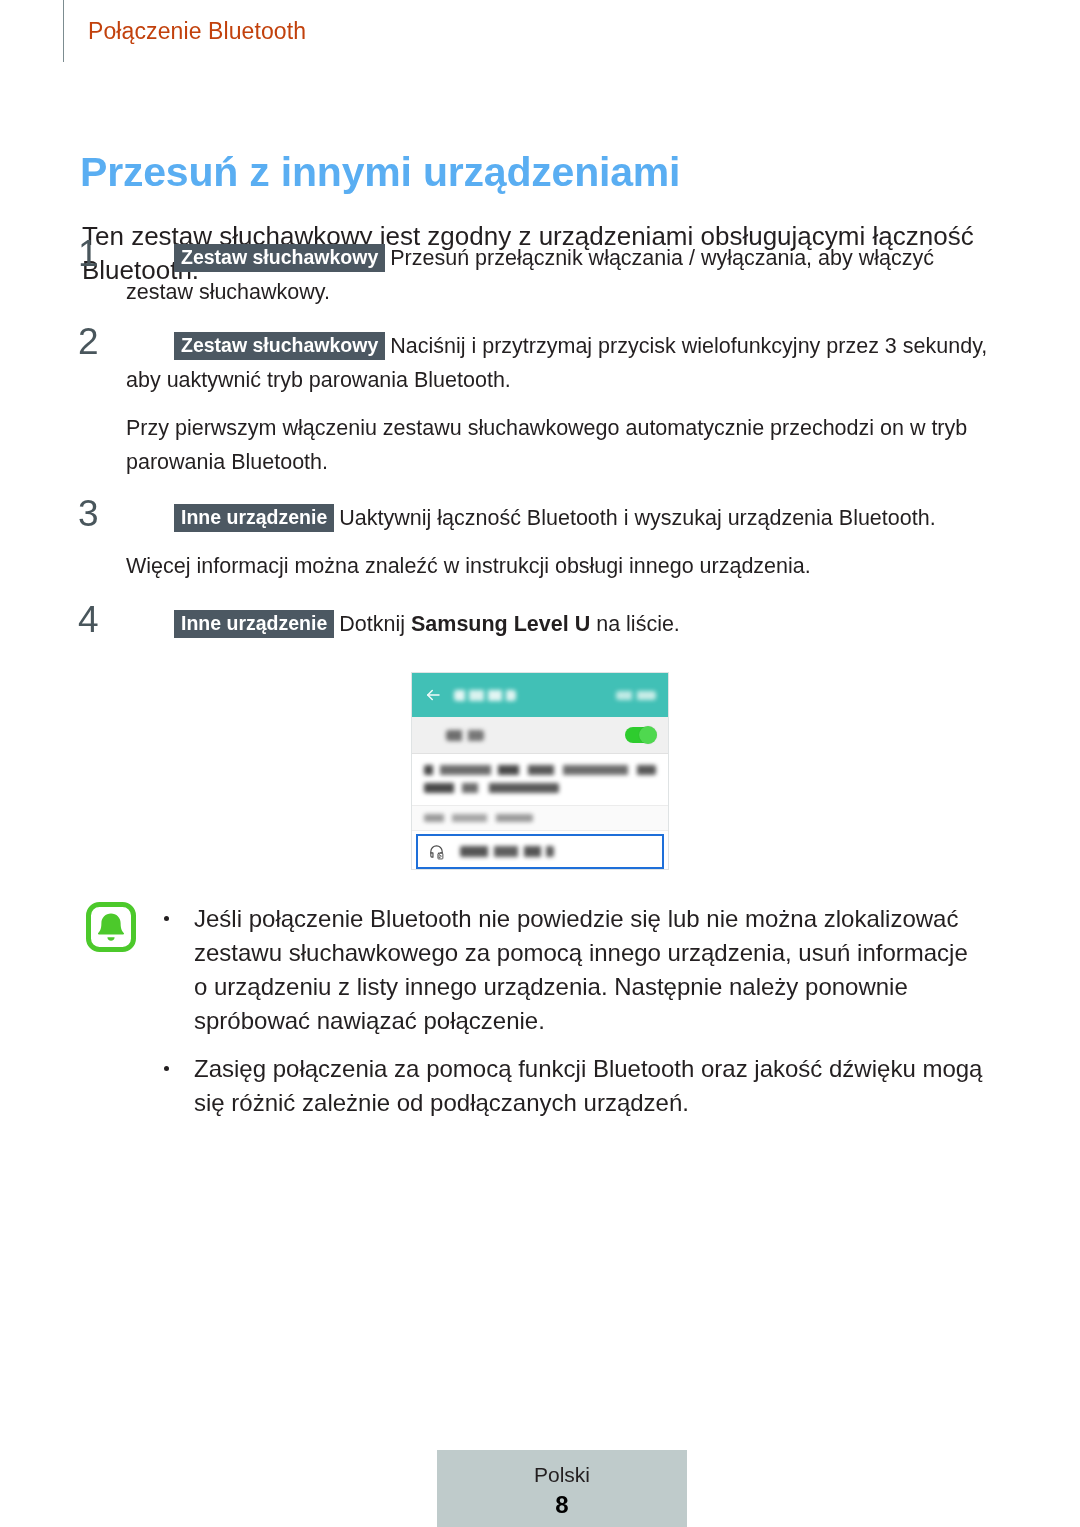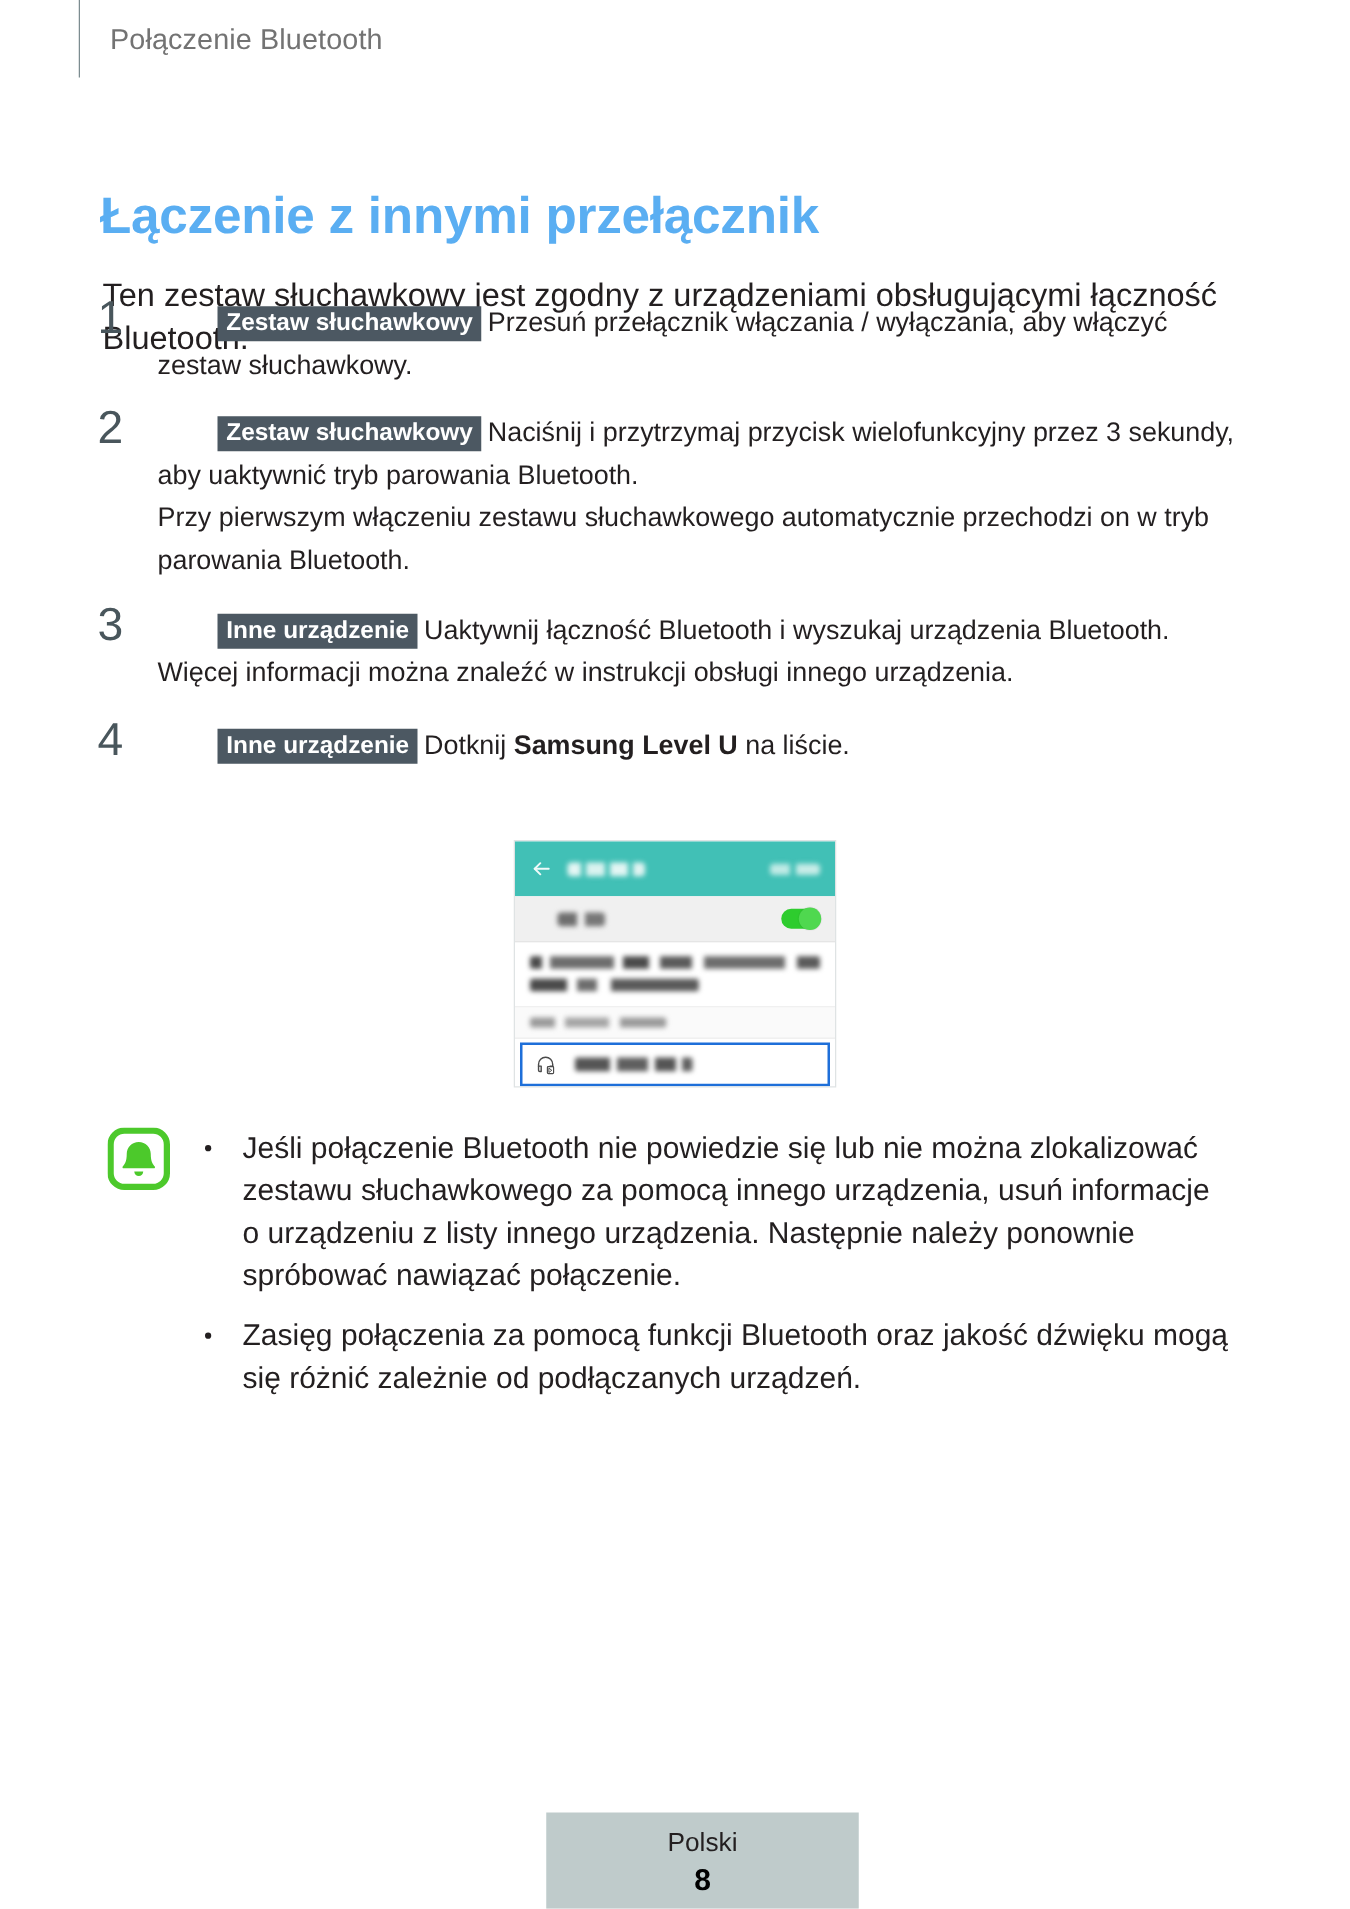--- a/index.html
+++ b/index.html
@@ -27,21 +27,21 @@
   }
   #header-rule {
     width: 1px;
     height: 62px;
     background: #7c8c90;
     flex: 0 0 auto;
   }
   #header-title {
     margin-left: 24px;
     font-size: 23px;
-    color: #737373;
+    color: #c2410c;
     letter-spacing: .1px;
     white-space: nowrap;
   }
 
   
   #page-title {
     position: absolute;
     left: 80px;
     top: 122px;
     font-size: 41px;
@@ -100,20 +100,21 @@
     margin-right: 5px;
     line-height: 23px;
     vertical-align: 1px;
     white-space: nowrap;
     margin-left: 48px;
   }
   .sub-paragraph {
     font-size: 21.5px;
     line-height: 34px;
     color: #231f20;
+    margin-top: 14px;
   }
   .strong-inline { font-weight: bold; }
 
   
   #phone-figure {
     position: absolute;
     left: 411px;
     top: 672px;
     width: 258px;
     height: 198px;
@@ -308,21 +309,21 @@
   }
 </style>
 </head>
 <body>
 
 <div id="running-header">
   <div id="header-rule"></div>
   <div id="header-title">Połączenie Bluetooth</div>
 </div>
 
-<h1 id="page-title">Łączenie z innymi przełącznik</h1>
+<h1 id="page-title">Przesuń z innymi urządzeniami</h1>
 
 <p id="intro-paragraph">Ten zestaw słuchawkowy jest zgodny z urządzeniami obsługującymi łączność Bluetooth.</p>
 
 <div id="steps">
 
   <div class="step">
     <div class="step-number">1</div>
     <div class="step-body">
       <span class="badge">Zestaw słuchawkowy</span><span>Przesuń przełącznik włączania / wyłączania, aby włączyć zestaw słuchawkowy.</span>
     </div>

